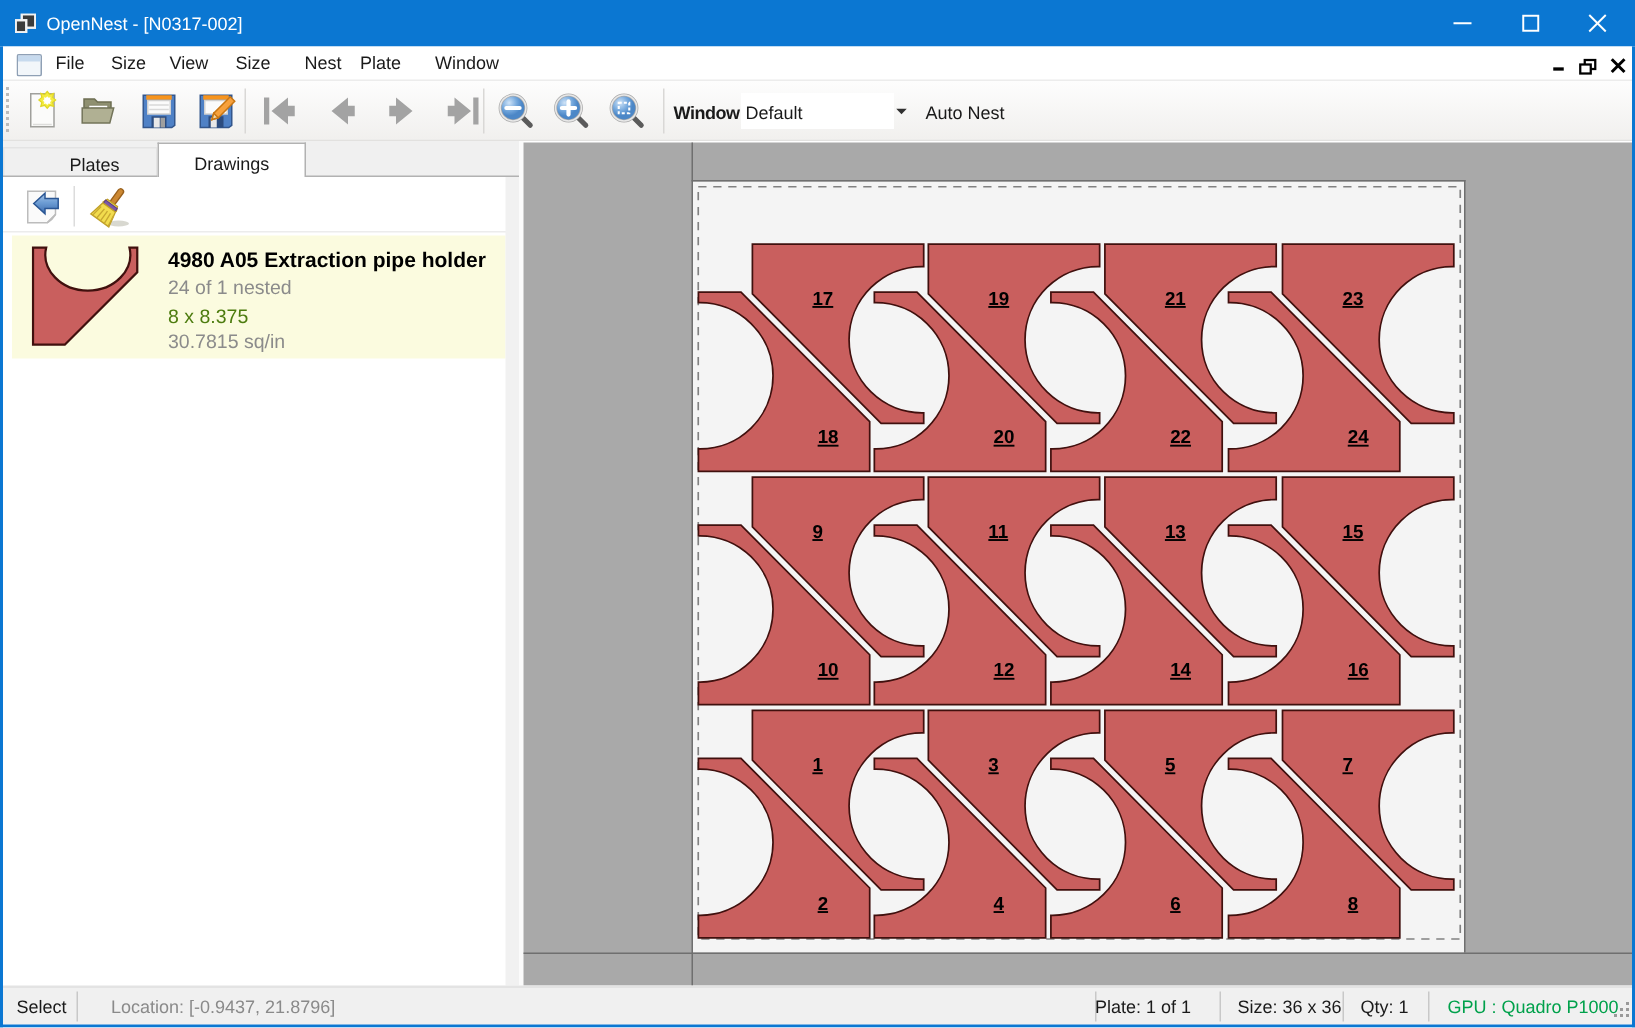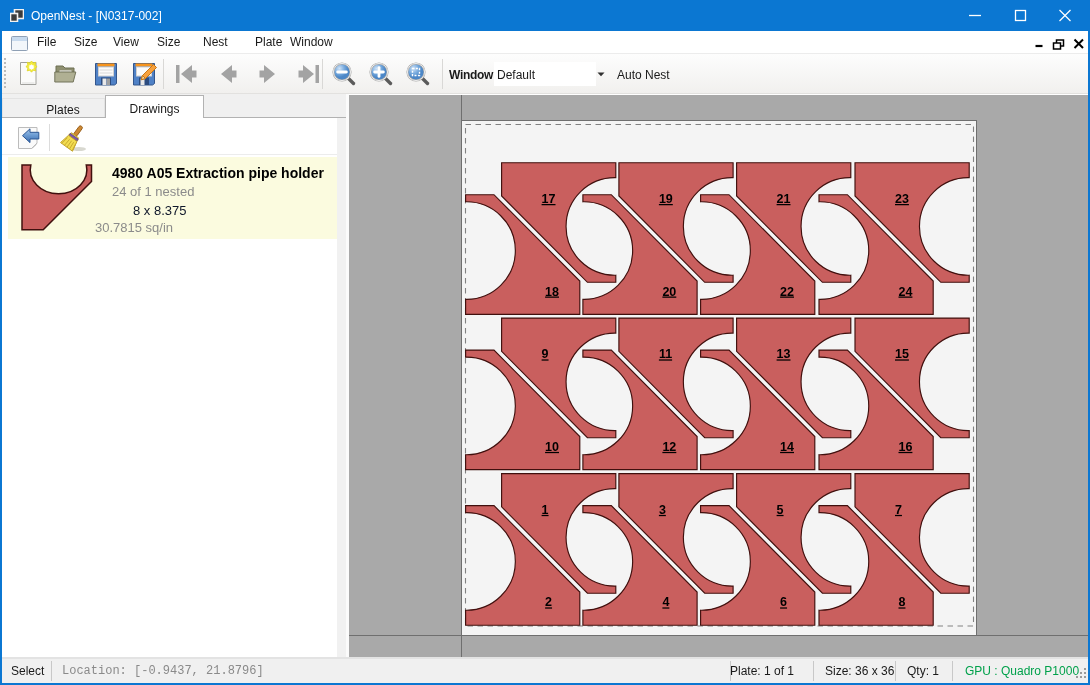--- a/index.html
+++ b/index.html
@@ -28,21 +28,21 @@
   <svg class="abs" style="left:11px;top:36px" width="17" height="15" viewBox="0 0 17 15">
     <rect x="0.5" y="0.5" width="16" height="14" rx="1" fill="#f2f6fa" stroke="#8fa0b5"></rect>
     <rect x="1" y="1" width="15" height="4" fill="#c7daee"></rect>
   </svg>
   <div class="abs" style="left:0;top:35px;width:903px;height:18px;font-size:12px;color:#1a1a1a;">
     <span class="abs" style="left:37px;">File</span>
     <span class="abs" style="left:74px;">Size</span>
     <span class="abs" style="left:113px;">View</span>
     <span class="abs" style="left:157px;">Size</span>
     <span class="abs" style="left:203px;">Nest</span>
-    <span class="abs" style="left:255px;">Plate</span>
+    <span class="abs" style="left:240px;">Plate</span>
     <span class="abs" style="left:290px;">Window</span>
   </div>
   <svg class="abs" style="left:1020px;top:34px" width="70" height="20">
     <line x1="15.5" y1="12" x2="22.5" y2="12" stroke="#000" stroke-width="2.2"></line>
     <rect x="36.5" y="6" width="7" height="6" fill="none" stroke="#000" stroke-width="1.5"></rect>
     <rect x="33.5" y="9" width="7" height="6" fill="#fff" stroke="#000" stroke-width="1.5"></rect>
     <path d="M54.5 5.5 L63 14 M63 5.5 L54.5 14" stroke="#000" stroke-width="2"></path>
   </svg>
 
   <div class="abs" style="left:2px;top:54px;width:1086px;height:39.5px;background:linear-gradient(#fdfdfd,#f1f0ee);border-bottom:1px solid #e2e1df;"></div>
@@ -172,22 +172,22 @@
     </g>
   </svg>
   <div class="abs" style="left:2px;top:153.5px;width:345px;height:1px;background:#ececec;"></div>
 
   <div class="abs" style="left:8px;top:157px;width:329px;height:81.5px;background:#fbfbdf;"></div>
   <svg class="abs" style="left:21px;top:164px" width="72" height="67" viewBox="0 0 72 67">
     <path d="M1 1 L9.8 1 A28.3 24 0 1 0 65.3 1 L70.5 1 L70.5 17.5 L22.2 65.8 L1 65.8 Z" fill="#c95f5e" stroke="#40100e" stroke-width="1.5"></path>
   </svg>
   <div class="abs" style="left:112px;top:165px;font-size:14px;font-weight:bold;color:#000;">4980 A05 Extraction pipe holder</div>
   <div class="abs" style="left:112px;top:183.5px;font-size:13px;color:#8b8b8b;">24 of 1 nested</div>
-  <div class="abs" style="left:112px;top:202.5px;font-size:13px;color:#0f172a;margin-left:21px;">8 x 8.375</div>
-  <div class="abs" style="left:95px;top:220px;font-size:13px;color:#8b8b8b;">30.7815 sq/in</div>
+  <div class="abs" style="left:112px;top:202.5px;font-size:13px;color:#4d7c0f;">8 x 8.375</div>
+  <div class="abs" style="left:112px;top:220px;font-size:13px;color:#8b8b8b;">30.7815 sq/in</div>
 
   <div class="abs" style="left:337px;top:118px;width:9px;height:539px;background:#f1f1f1;"></div>
   <div class="abs" style="left:346px;top:93.5px;width:3px;height:563.5px;background:#fbfbfb;"></div>
 
   <div class="abs" style="left:349px;top:94.5px;width:739px;height:562.5px;background:#a9a9a9;"></div>
 
   <div class="abs" style="left:462px;top:121px;width:514px;height:514px;background:#f4f4f4;"></div>
   <div class="abs" style="left:461px;top:94.5px;width:1px;height:562.5px;background:#6f6f6f;"></div>
   <div class="abs" style="left:461px;top:120px;width:516px;height:1px;background:#6f6f6f;"></div>
   <div class="abs" style="left:976px;top:120px;width:1px;height:515px;background:#6f6f6f;"></div>
@@ -247,21 +247,21 @@
       <use href="#pp" transform="translate(527.1,470.4) rotate(180) translate(-57.1,-59.8)"></use>
       <text class="lbl" x="546.0" y="418.9">7</text>
       <text class="lbl" x="549.5" y="511.4">8</text>
     </g>
   </svg>
 
   <div class="abs" style="left:0;top:657px;width:1090px;height:2px;background:#e3e3e3;"></div>
   <div class="abs" style="left:0;top:659px;width:1090px;height:24px;background:#f0f0f0;font-size:12px;color:#1a1a1a;">
     <span class="abs" style="left:11px;top:5px;">Select</span>
     <span class="abs" style="left:51px;top:2px;width:1px;height:20px;background:#c8c8c8;"></span>
-    <span class="abs" style="left:62px;top:5px;color:#8a8a8a;font-family:Liberation Mono, monospace;">Location: [-0.9437, 21.8796]</span>
+    <span class="abs" style="left:74px;top:5px;color:#8a8a8a;">Location: [-0.9437, 21.8796]</span>
     <span class="abs" style="left:730px;top:2px;width:1px;height:20px;background:#c8c8c8;"></span>
     <span class="abs" style="left:730px;top:5px;">Plate: 1 of 1</span>
     <span class="abs" style="left:813px;top:2px;width:1px;height:20px;background:#c8c8c8;"></span>
     <span class="abs" style="left:825px;top:5px;">Size: 36 x 36</span>
     <span class="abs" style="left:895px;top:2px;width:1px;height:20px;background:#c8c8c8;"></span>
     <span class="abs" style="left:907px;top:5px;">Qty: 1</span>
     <span class="abs" style="left:952px;top:2px;width:1px;height:20px;background:#c8c8c8;"></span>
     <span class="abs" style="left:965px;top:5px;color:#00a14b;">GPU : Quadro P1000</span>
   </div>
   <svg class="abs" style="left:1076px;top:668px" width="12" height="12">

